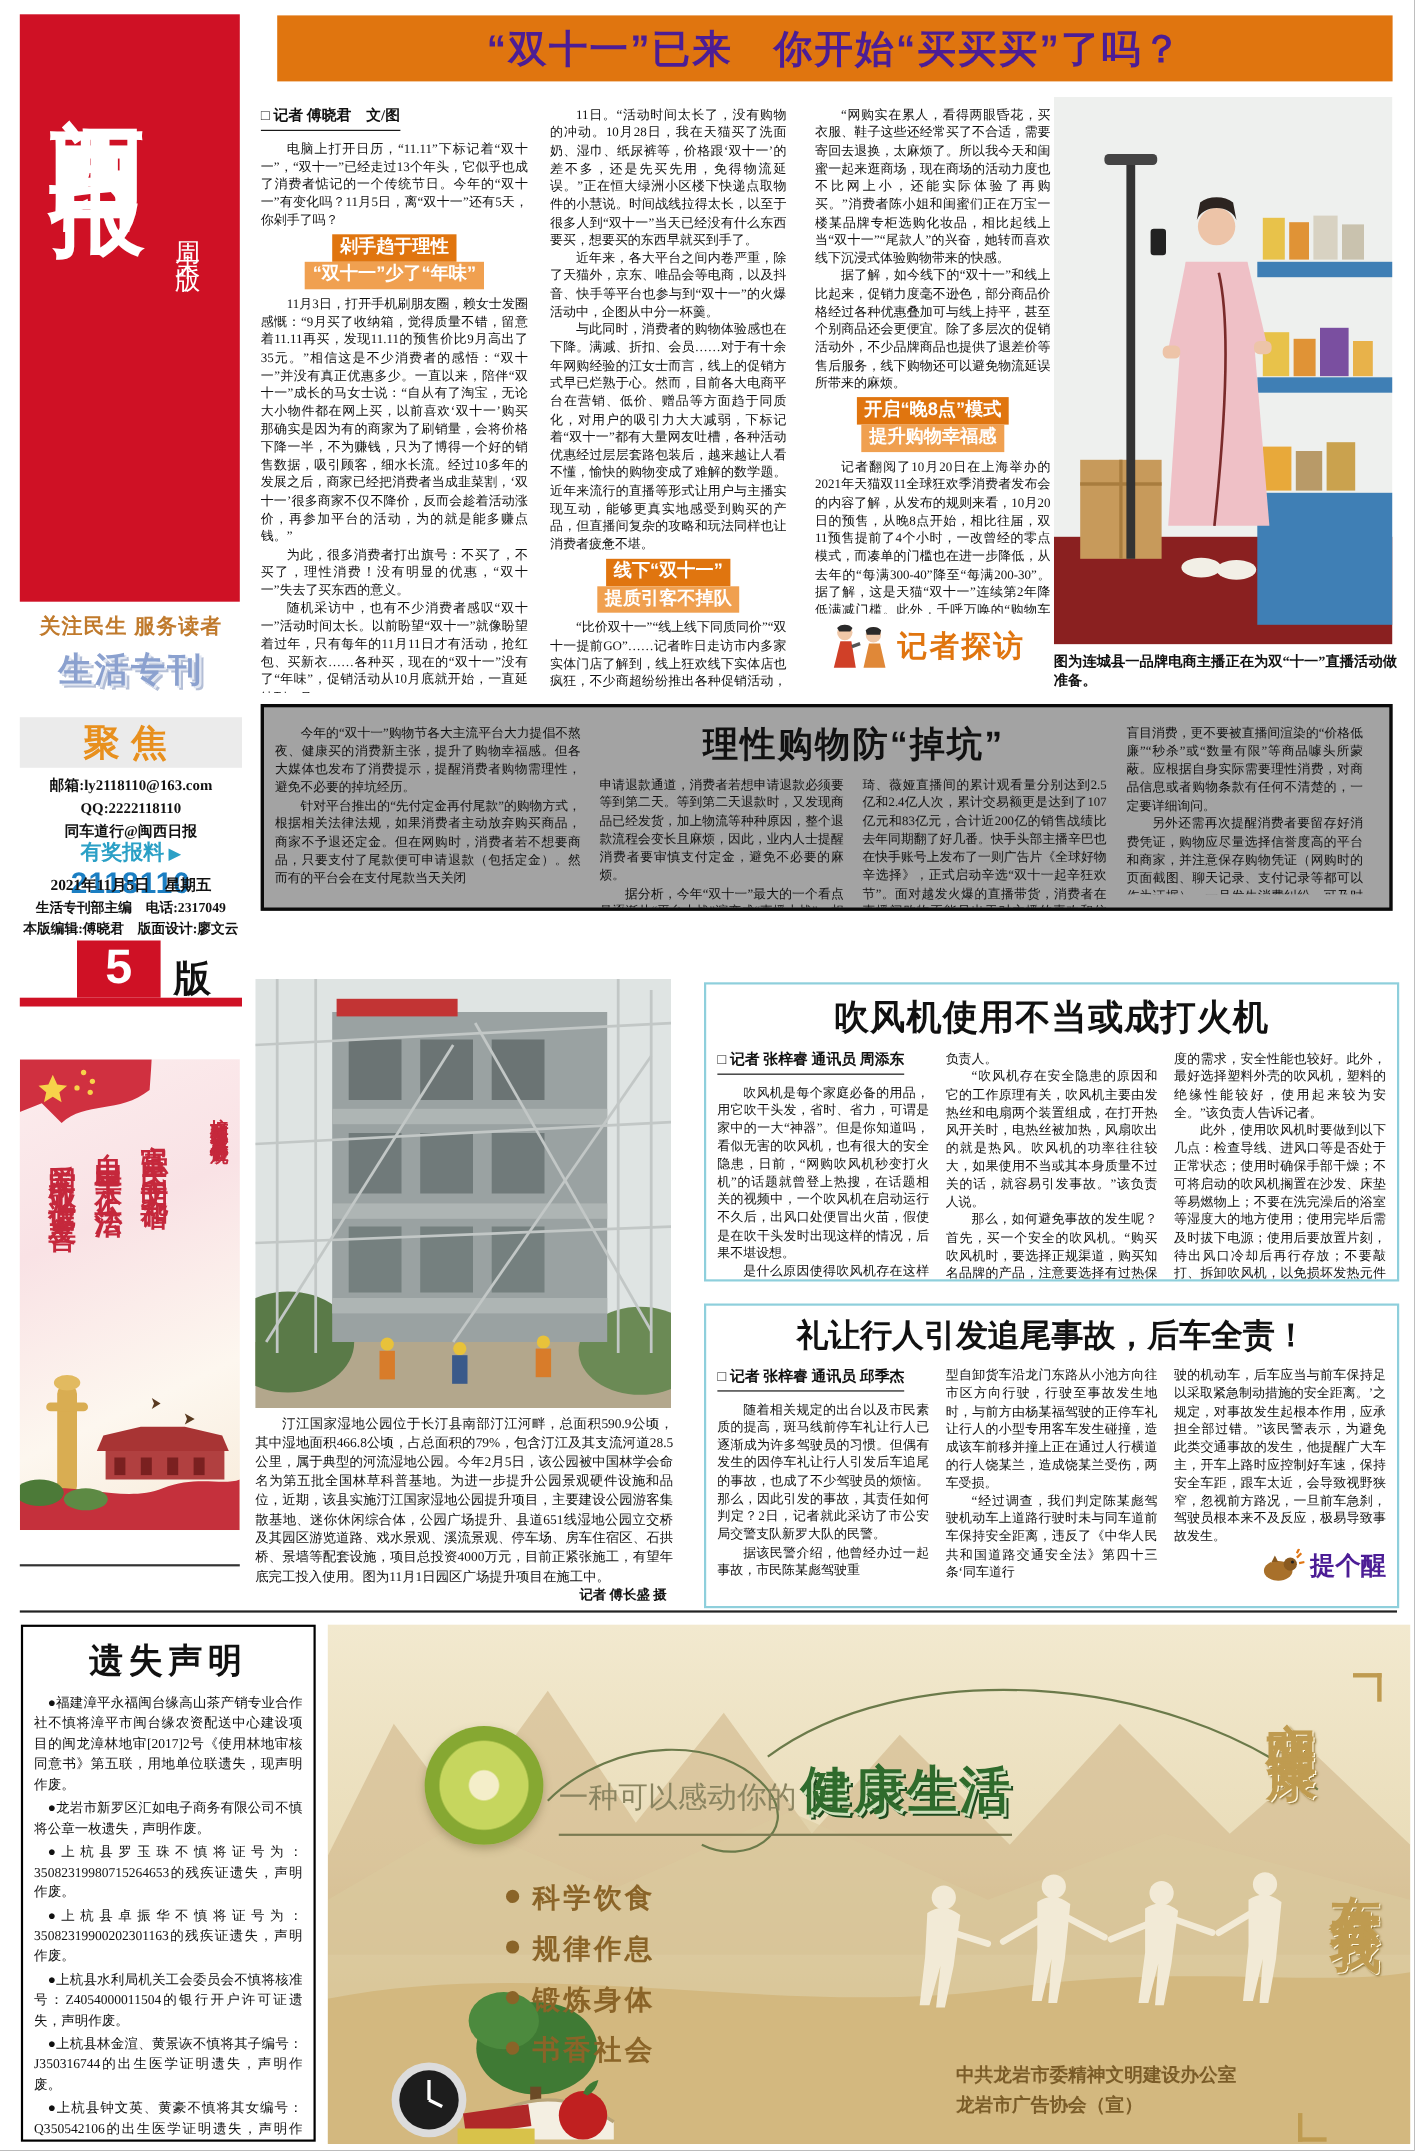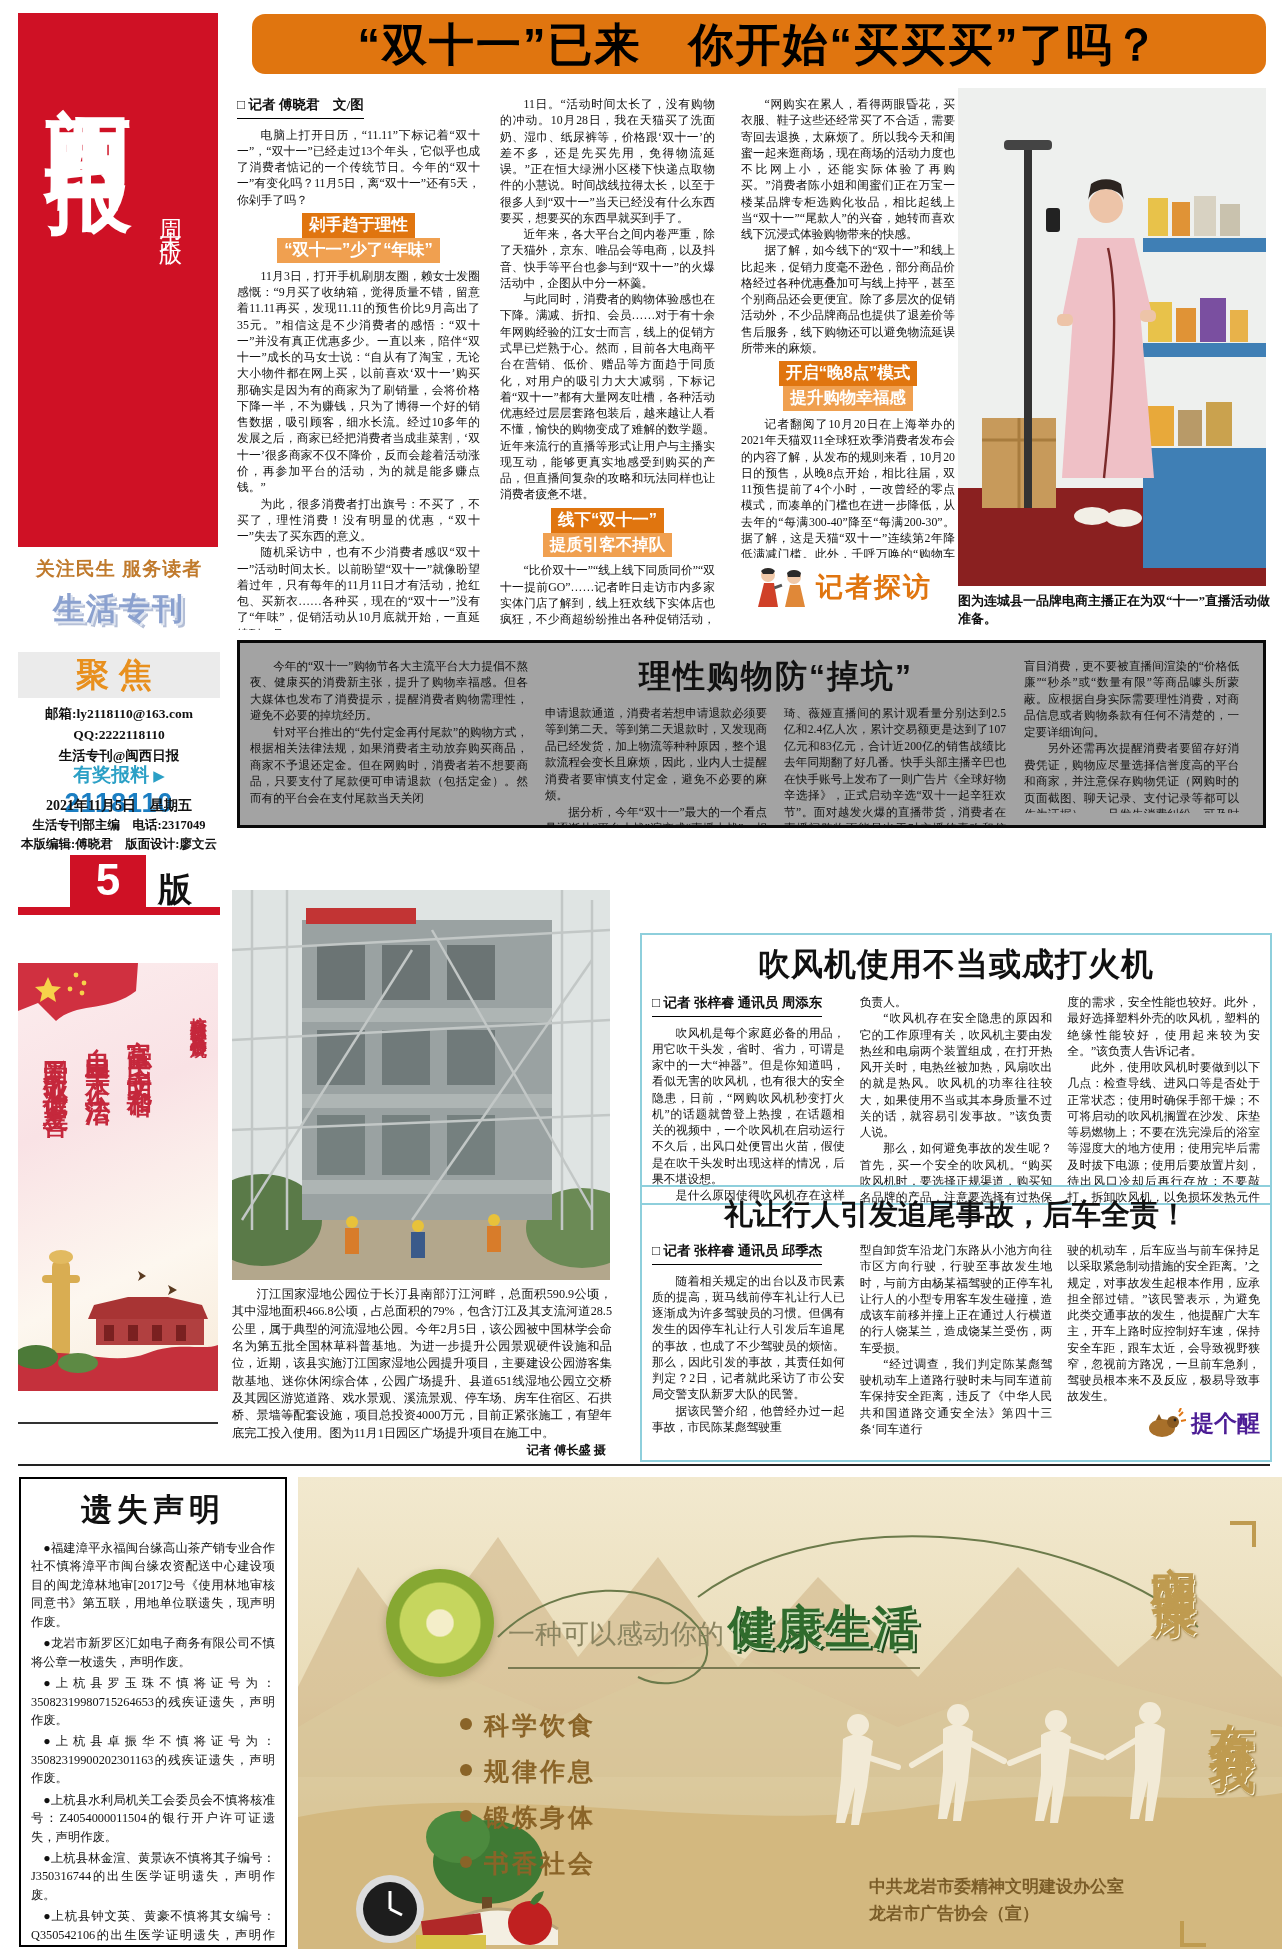--- a/index.html
+++ b/index.html
@@ -42,23 +42,23 @@
      font-family:"Liberation Sans",sans-serif;}
   .values .vc{position:absolute;writing-mode:vertical-rl;color:#c5283c;font-weight:bold;
      font-size:25px;letter-spacing:3px;font-family:"Liberation Sans",sans-serif;}
   .sidebar-div{left:18px;top:1422px;width:200px;border-top:2px solid #333;height:0;}
   .lost-box{left:19px;top:1477px;width:268px;height:470px;border:2.5px solid #000;
      box-sizing:border-box;padding:8px 10px;overflow:hidden;}
   .lost-title{text-align:center;font-size:31px;font-weight:bold;letter-spacing:5px;
      font-family:"Liberation Sans",sans-serif;margin:2px 0 8px;}
   .lost-box p{margin:0 0 3px;font-size:12.3px;line-height:1.5;text-align:justify;text-indent:1em;}
   
-  .headline{left:252px;top:14px;width:1014px;height:60px;background:#e0750f;color:#000000;
-     text-align:center;line-height:62px;font-size:45px;font-weight:bold;letter-spacing:2px;
-     font-family:"Liberation Sans",sans-serif;border-radius:13px;}
+  .headline{left:252px;top:14px;width:1014px;height:60px;background:#e0750f;color:#4c1d95;
+     text-align:center;line-height:62px;font-size:35px;font-weight:bold;letter-spacing:2px;
+     font-family:"Liberation Sans",sans-serif;}
   .ncol{font-size:11.8px;line-height:1.38;text-align:justify;overflow:hidden;}
   .ncol p{margin:0;text-indent:2em;}
   .byline{display:inline-block;font-size:13.5px;font-weight:bold;border-bottom:1.5px solid #000;
      padding-bottom:3px;margin-bottom:8px;text-indent:0;}
   .osub{text-align:center;margin:5px 0;line-height:1.45;}
   .osub .l1,.osub .l2{display:inline-block;padding:0 7px 1px;color:#fff;font-weight:bold;
      font-size:16.5px;font-family:"Liberation Sans",sans-serif;}
   .osub .l1{background:#e0750f;}
   .osub .l2{background:#f0a050;}
   .lead-col1{left:237px;top:96px;width:243px;height:534px;}
@@ -80,21 +80,21 @@
      font-family:"Liberation Sans",sans-serif;margin:0 0 7px;}
   .rational .twocol{display:flex;gap:17px;}
   .rational .twocol>div{width:222px;}
   .rational .cd{width:215px;flex:0 0 215px;padding-top:4px;}
   .construction{left:232px;top:890px;width:378px;height:390px;overflow:hidden;}
   .wetland{left:232px;top:1286px;width:380px;height:172px;font-size:12.2px;line-height:1.42;
      text-align:justify;overflow:hidden;}
   .wetland p{margin:0;text-indent:2em;}
   .wetland .credit{text-align:right;text-indent:0;font-weight:bold;padding-right:6px;}
   .tealbox{border:2px solid #8ecfdc;box-sizing:border-box;padding:6px 10px;overflow:hidden;}
-  .hairdryer{left:640px;top:893px;width:632px;height:272px;margin-top:40px;}
+  .hairdryer{left:640px;top:893px;width:632px;height:272px;}
   .accident{left:640px;top:1185px;width:632px;height:277px;}
   .boxtitle{text-align:center;font-weight:bold;font-family:"Liberation Sans",sans-serif;margin:2px 0 7px;}
   .hairdryer .boxtitle{font-size:32px;letter-spacing:1px;}
   .accident .boxtitle{font-size:29px;}
   .threecol{display:flex;gap:15px;}
   .threecol>div{flex:1 1 0;}
   .remind{display:flex;align-items:center;justify-content:flex-end;gap:5px;margin-top:3px;}
   .remind .txt{color:#4c1d95;font-size:23px;font-weight:bold;font-family:"Liberation Sans",sans-serif;}
   .bottom-div{left:18px;top:1464px;width:1252px;border-top:2px solid #222;height:0;}
   
@@ -132,21 +132,21 @@
   <div class="abs masthead">
     <div class="masthead-title">闽西日报</div>
     <div class="masthead-edition">周末版</div>
   </div>
   <div class="abs slogan">关注民生 服务读者</div>
   <div class="abs supplement">生活专刊</div>
   <div class="abs focus-box">聚焦</div>
   <div class="abs contact">
     <div>邮箱:ly2118110@163.com</div>
     <div>QQ:2222118110</div>
-    <div>生活专刊@闽西日报</div>
+    <div>同车道行@闽西日报</div>
   </div>
   <div class="abs hotline">
     <span class="lbl">有奖报料</span>
     <span class="arr">▶</span>
     <span class="num">2118110</span>
   </div>
   <div class="abs dateinfo">
     <div class="d1">2021年11月5日　星期五</div>
     <div class="d2">生活专刊部主编　电话:2317049</div>
     <div class="d2">本版编辑:傅晓君　版面设计:廖文云</div>

